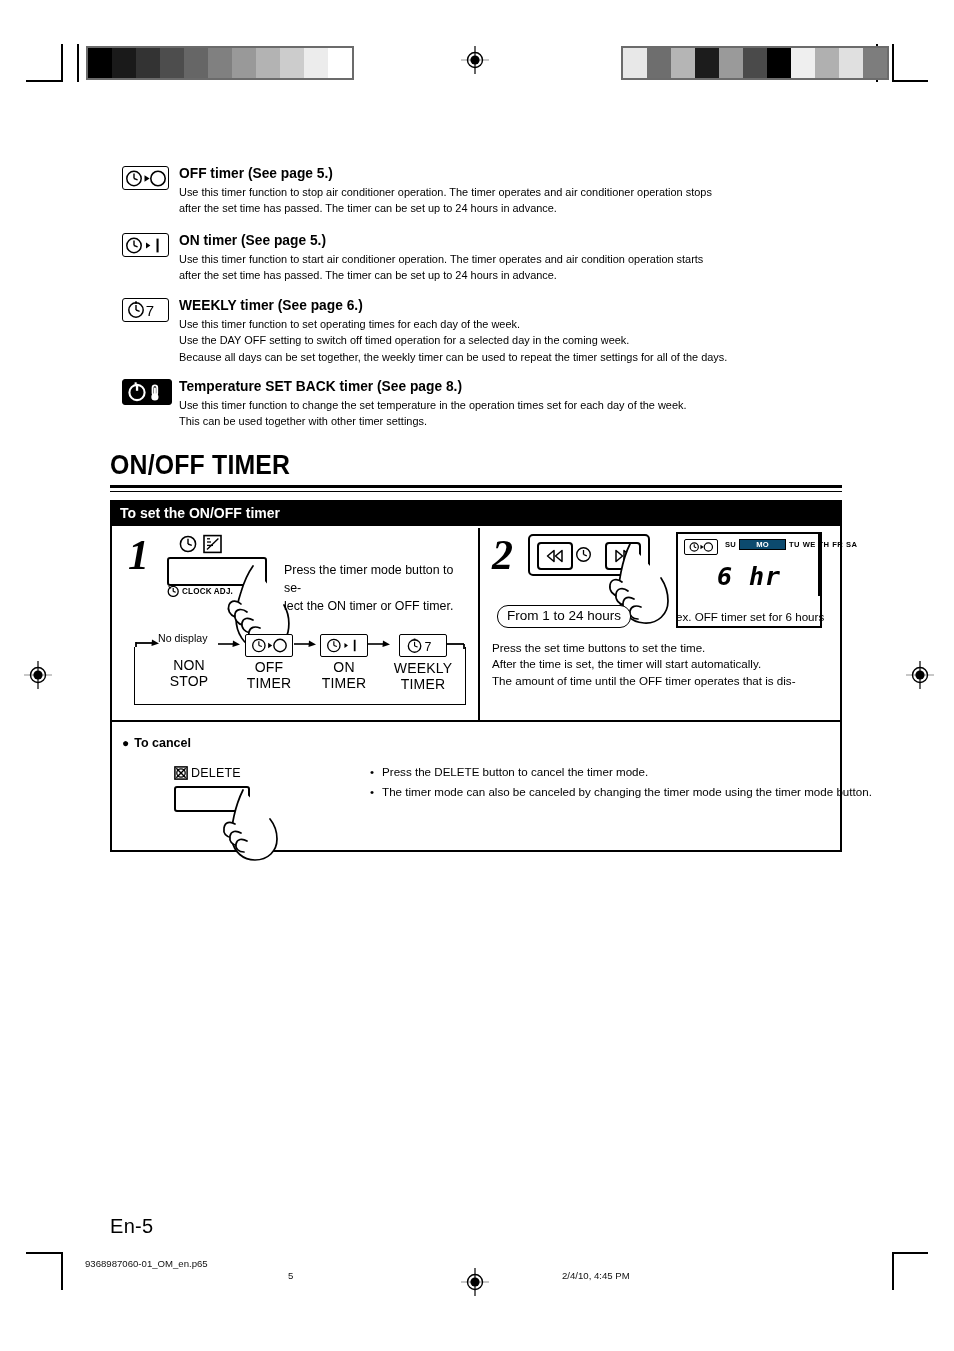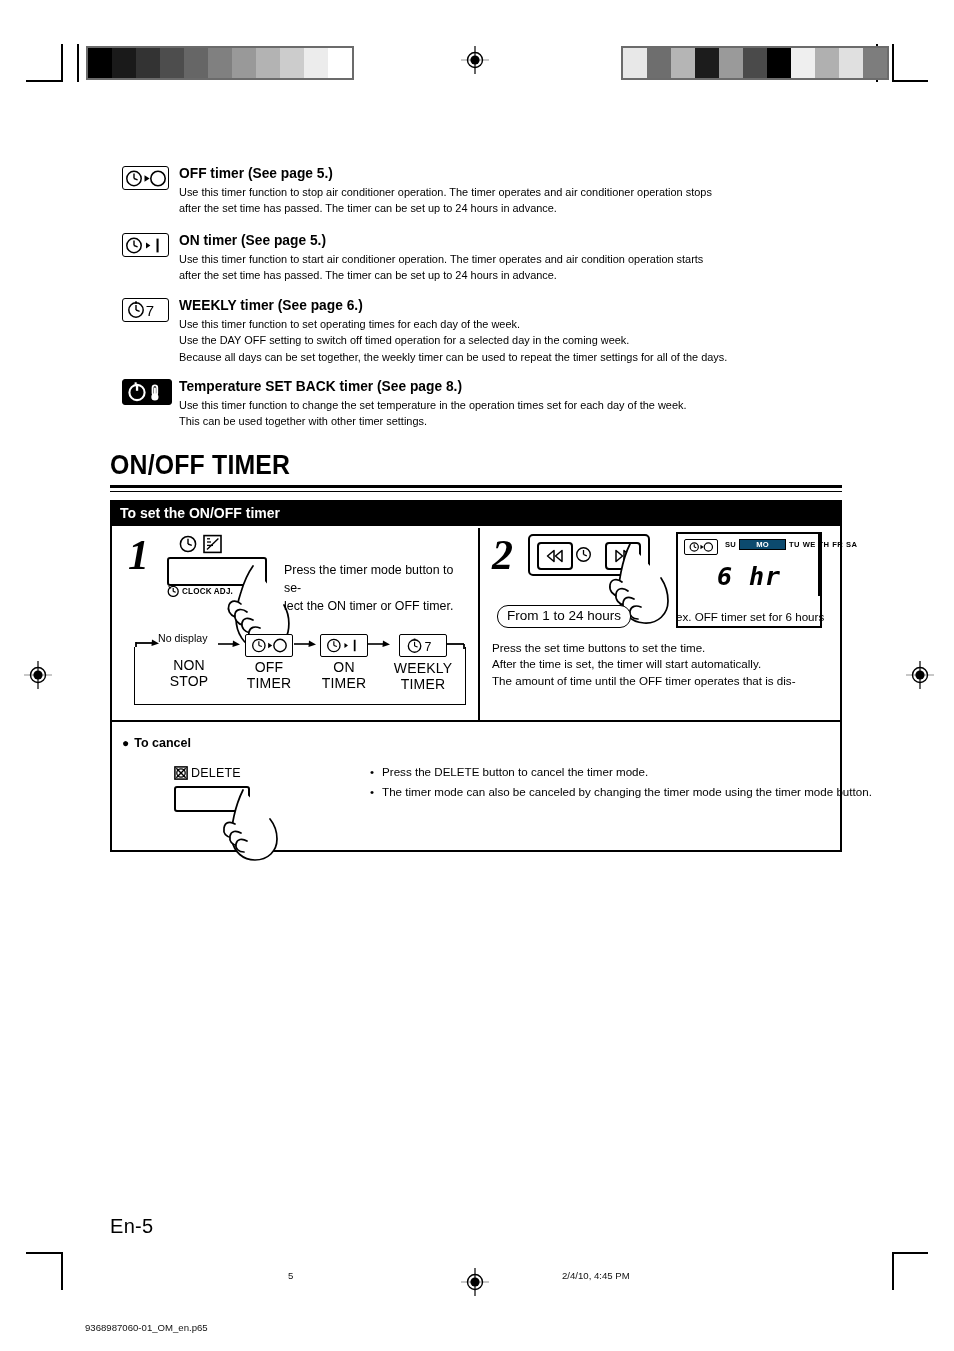--- a/index.html
+++ b/index.html
@@ -502,17 +502,17 @@
         <div style="display:flex;gap:8px;">
           <span>•</span>
           <span style="white-space:nowrap;">The timer mode can also be canceled by changing the timer mode using the timer mode button.</span>
         </div>
       </div>
     </div>
   </div>
 
   <div class="pagenum" style="left:110px;top:1215px;">En-5</div>
 
-  <div class="foot" style="left:85px;top:1322px;">9368987060-01_OM_en.p65</div>
+  <div class="foot" style="left:85px;top:1258px;">9368987060-01_OM_en.p65</div>
   <div class="foot" style="left:288px;top:1270px;">5</div>
   <div class="foot" style="left:562px;top:1270px;">2/4/10, 4:45 PM</div>
 
 </div>
 
 </body></html>

